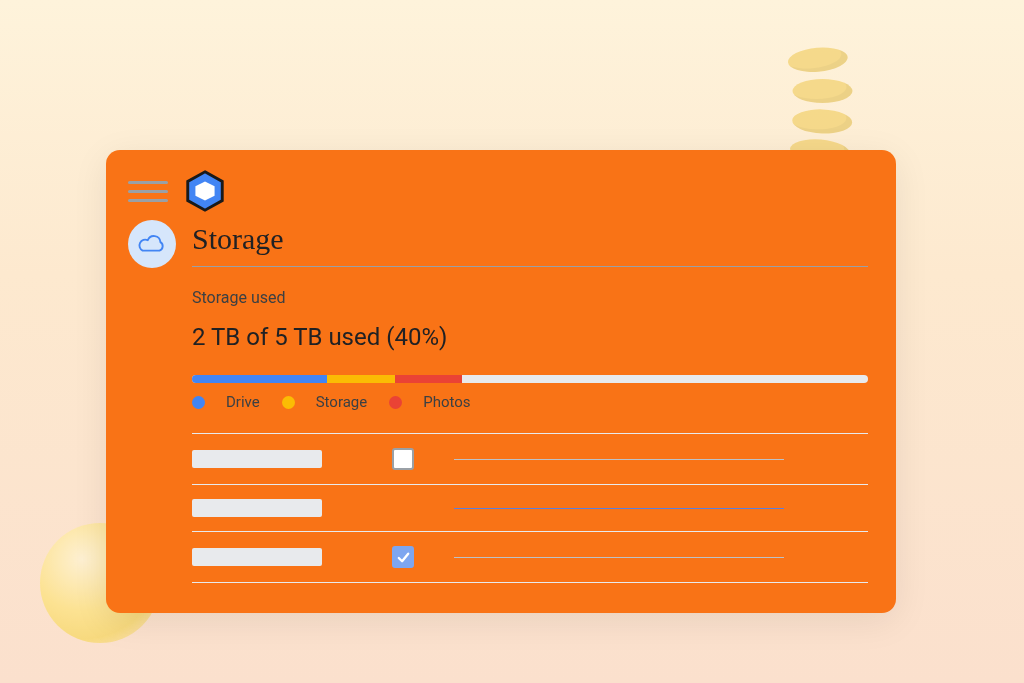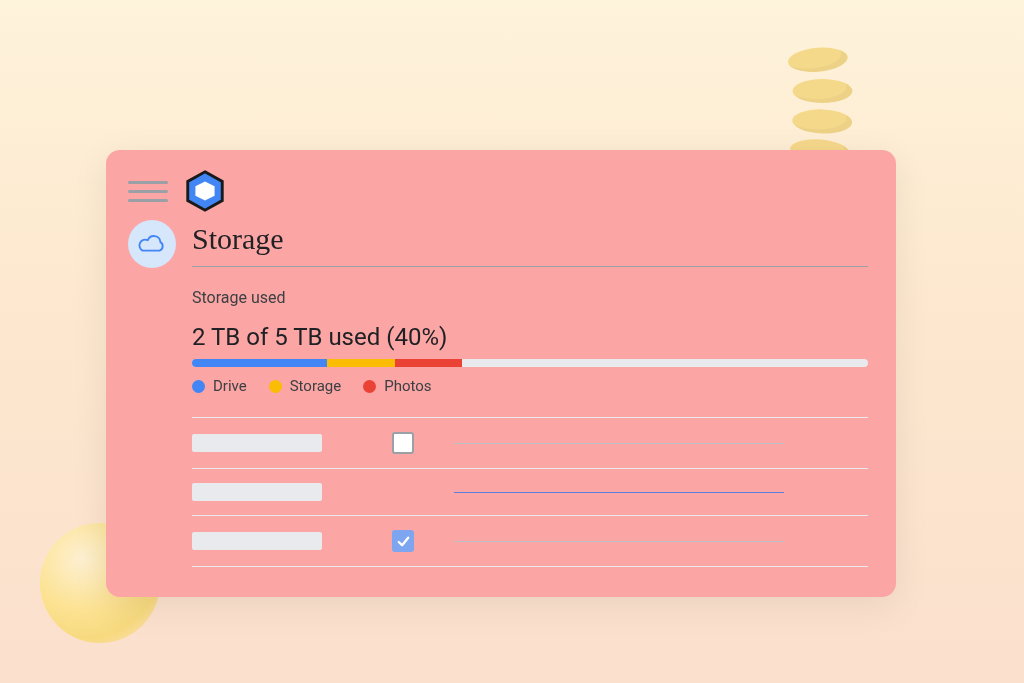--- a/index.html
+++ b/index.html
@@ -43,21 +43,21 @@
   .swirl span:nth-child(2){ left:50px; top:40px; transform:rotate(-10deg); }
   .swirl span:nth-child(3){ left:55px; top:70px; transform:rotate(-8deg); }
   .swirl span:nth-child(4){ left:58px; top:100px; transform:rotate(-5deg); }
   .swirl span:nth-child(5){ left:58px; top:130px; transform:rotate(-2deg); }
 
   .card {
     position: absolute;
     left: 106px;
     top: 150px;
     width: 790px;
-    background: #fca5a5;
+    background: #f97316;
     border-radius: 14px;
     box-shadow: 0 8px 36px rgba(0,0,0,0.08);
     padding: 18px 28px 30px 22px;
   }
 
   .header-row {
     display: flex;
     align-items: center;
     gap: 14px;
     margin-bottom: 6px;
@@ -114,40 +114,40 @@
     margin-top: 20px;
   }
   .label-used {
     font-size: 16px;
     color: #3c4043;
     margin-bottom: 16px;
   }
   .usage-line {
     font-size: 24px;
     color: #202124;
-    margin-bottom: 8px;
+    margin-bottom: 24px;
   }
   .bar {
     height: 8px;
     width: 100%;
     max-width: 680px;
     background: #e8eaed;
     border-radius: 4px;
     overflow: hidden;
     display: flex;
   }
   .legend {
     display: flex;
     gap: 22px;
     margin-top: 10px;
     font-size: 15px;
     color: #3c4043;
     align-items: center;
   }
-  .legend .item { display:flex; align-items:center; gap:8px; }
+  .legend .item { display:flex; align-items:center; gap:21px; }
   .dot { width:13px; height:13px; border-radius:50%; display:inline-block; }
 
   .rows { margin-top: 22px; }
   .row {
     display:flex;
     align-items:center;
     gap: 40px;
     padding: 14px 0;
     border-top: 1px solid #e8eaed;
   }

